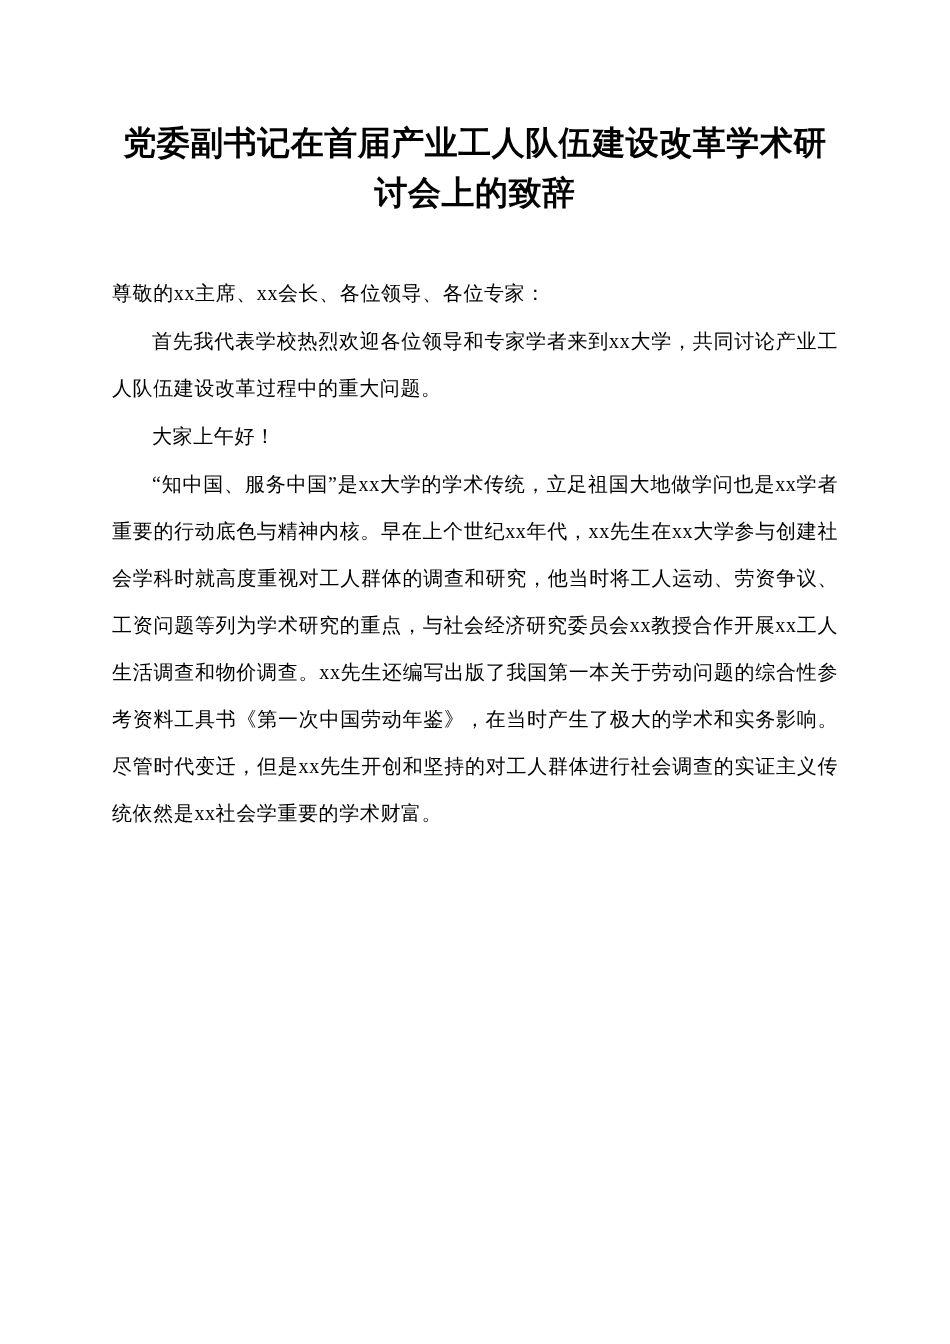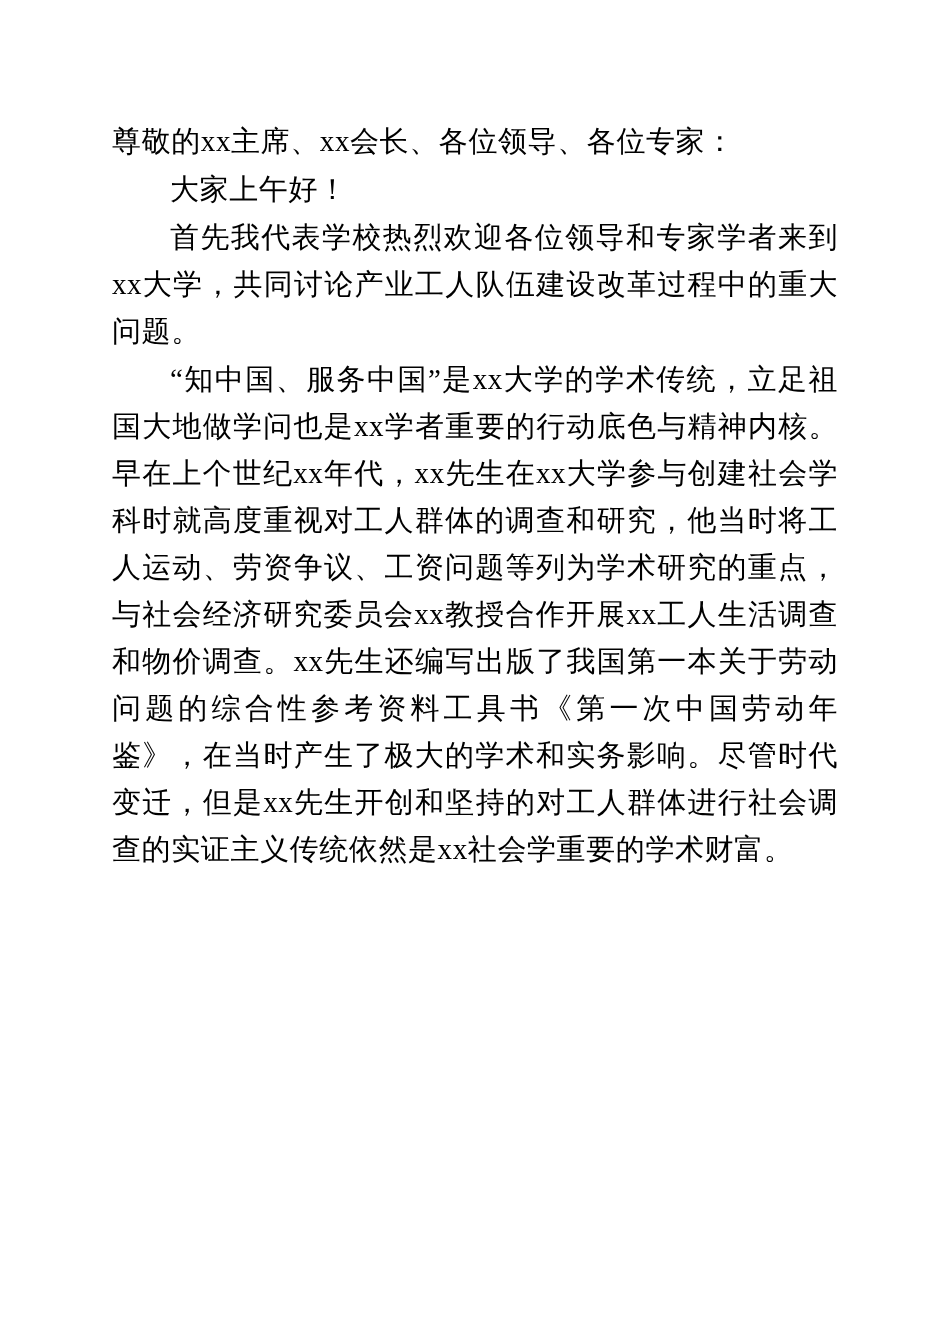--- a/index.html
+++ b/index.html
@@ -26,36 +26,37 @@
     font-weight: bold;
     font-size: 33px;
     line-height: 50px;
     text-align: center;
     letter-spacing: 0.5px;
     margin: 0 0 52px 0;
     padding: 0 8px;
   }
   .body-text p {
     margin: 0 0 1px 0;
-    font-size: 29px;
+    font-size: 20px;
     line-height: 47px;
     text-align: justify;
     text-justify: inter-ideograph;
     letter-spacing: 0.6px;
   }
   .indent {
     text-indent: 2em;
   }
   .noindent {
     text-indent: 0;
   }
 </style>
 </head>
 <body>
 
 <div class="page">
+  <h1 class="doc-title">党委副书记在首届产业工人队伍建设改革学术研讨会上的致辞</h1>
   <div class="body-text">
     <p class="noindent">尊敬的xx主席、xx会长、各位领导、各位专家：</p>
+    <p class="indent">首先我代表学校热烈欢迎各位领导和专家学者来到xx大学，共同讨论产业工人队伍建设改革过程中的重大问题。</p>
     <p class="indent">大家上午好！</p>
-    <p class="indent">首先我代表学校热烈欢迎各位领导和专家学者来到xx大学，共同讨论产业工人队伍建设改革过程中的重大问题。</p>
     <p class="indent">“知中国、服务中国”是xx大学的学术传统，立足祖国大地做学问也是xx学者重要的行动底色与精神内核。早在上个世纪xx年代，xx先生在xx大学参与创建社会学科时就高度重视对工人群体的调查和研究，他当时将工人运动、劳资争议、工资问题等列为学术研究的重点，与社会经济研究委员会xx教授合作开展xx工人生活调查和物价调查。xx先生还编写出版了我国第一本关于劳动问题的综合性参考资料工具书《第一次中国劳动年鉴》，在当时产生了极大的学术和实务影响。尽管时代变迁，但是xx先生开创和坚持的对工人群体进行社会调查的实证主义传统依然是xx社会学重要的学术财富。</p>
   </div>
 </div>
 
 </body></html>

